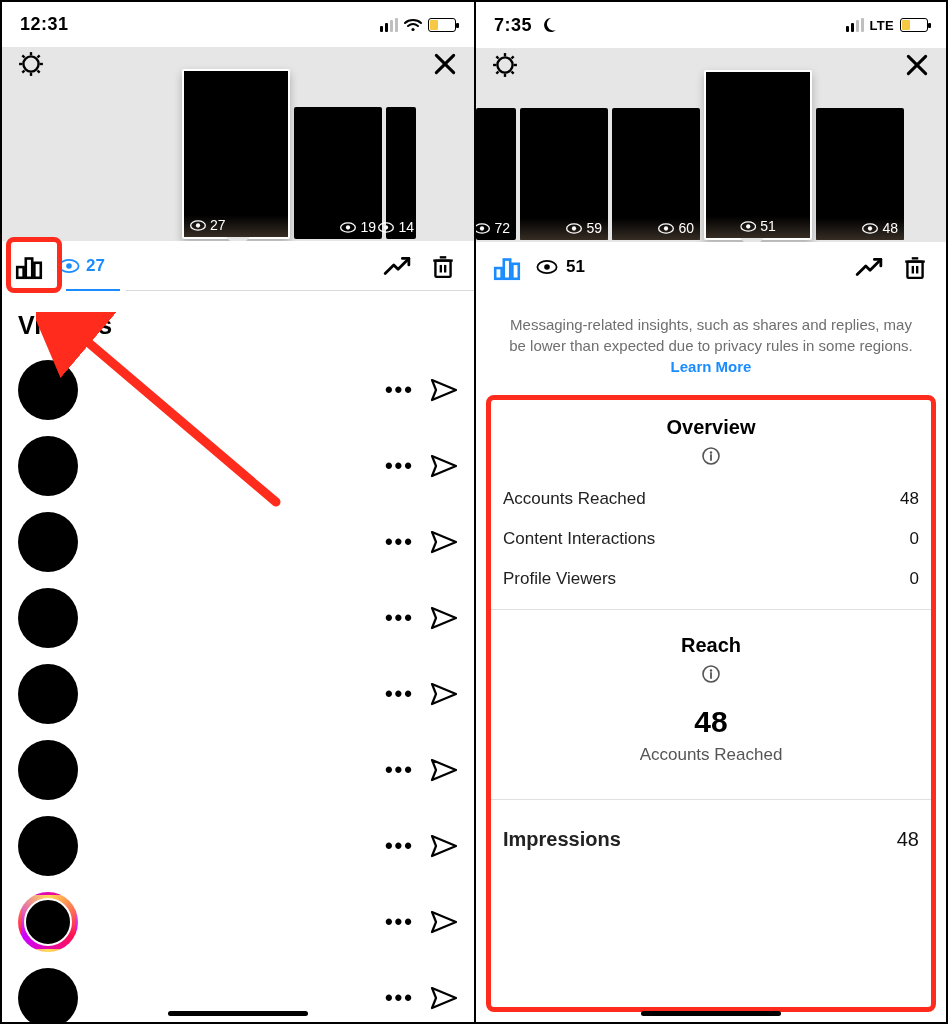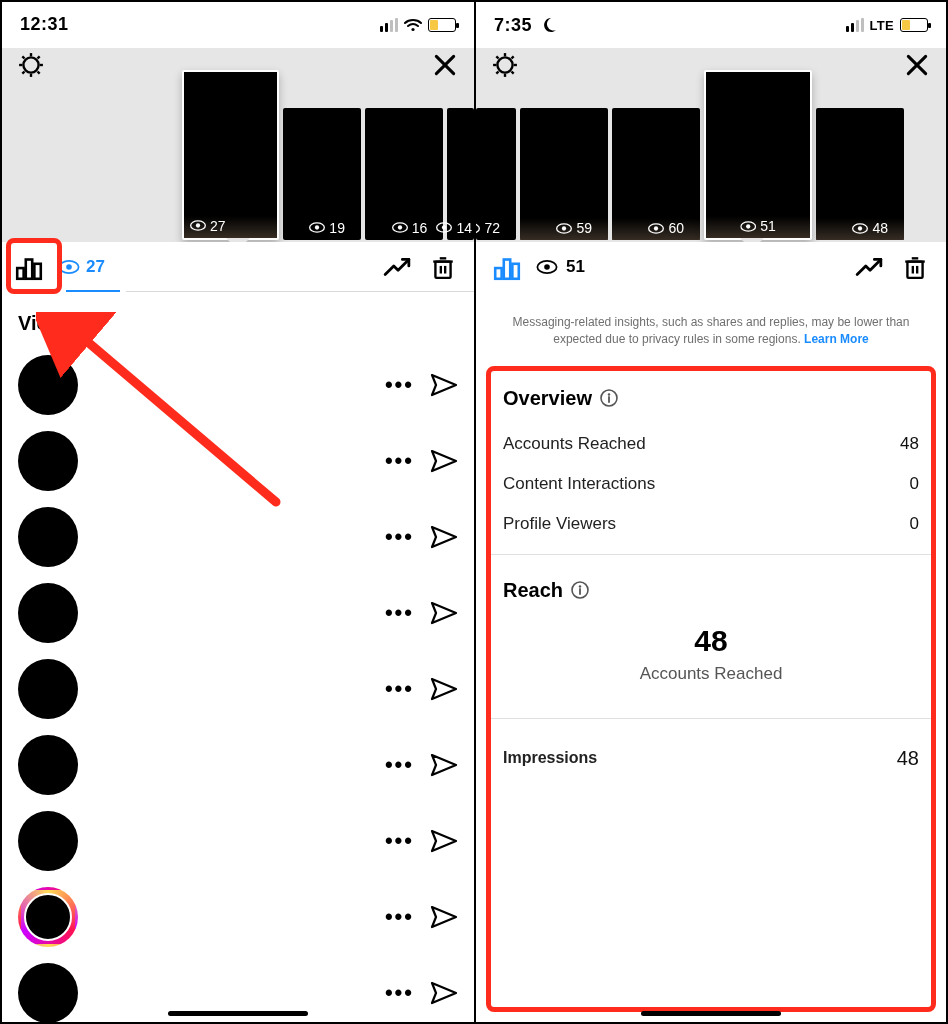--- a/index.html
+++ b/index.html
@@ -27,21 +27,21 @@
   
   .uibar { height:44px; display:flex; align-items:center; justify-content:space-between; padding:0 12px 10px 12px; }
   .icon-btn { width:34px; height:34px; display:flex; align-items:center; justify-content:center; }
 
   
   .strip-area { background:#e6e6e6; padding-bottom:2px; }
   .strip { display:flex; align-items:flex-end; gap:4px; padding:0 0 0 0; margin-top:-22px; }
   .slide { position:relative; background:#000; border-radius:2px; }
   .slide.small { width:88px; height:132px; }
   .slide.big   { width:108px; height:170px; border:2px solid #fff; box-shadow:0 4px 8px rgba(0,0,0,.25); }
-  .slide .badge { position:absolute; right:16px; bottom:4px; color:#fff; font-size:14px; display:flex; align-items:center; gap:4px; font-weight:500;}
+  .slide .badge { position:absolute; right:6px; bottom:4px; color:#fff; font-size:14px; display:flex; align-items:center; gap:4px; font-weight:500;}
   .slide .badge.left { left:6px; right:auto; }
   .slide .strip-edge { position:absolute; left:0; right:0; bottom:0; height:22px; background:linear-gradient(to top, rgba(60,50,40,.9), rgba(0,0,0,0)); }
   .eye { width:16px; height:11px; }
 
   
   .toolbar { display:flex; align-items:center; padding:8px 14px; gap:12px; background:#fff; position:relative;}
   .toolbar .spacer { flex:1 1 auto; }
   .bars-ic { width:30px; height:28px; stroke:#000; }
   .bars-ic.active { stroke:#1a8cff; }
   .eye-ic { width:22px; height:14px; }
@@ -50,34 +50,34 @@
   .trend-ic { width:28px; height:20px; }
   .trash-ic { width:26px; height:26px; }
   .tab-underline { position:absolute; left:64px; right:0; bottom:0; height:0; border-bottom:0.5px solid rgba(0,0,0,.15);}
   .tab-underline.blue { left:64px; width:54px; right:auto; border-bottom:2px solid #1a8cff; }
 
   
   .redbox { border:5px solid #ff2b1c; border-radius:8px; }
   .redbox.small { position:absolute; }
 
   
-  .section-label { font-size:20px; font-weight:700; padding:20px 16px 12px; }
+  .section-label { font-size:25px; font-weight:700; padding:20px 16px 12px; }
   .viewer-row { display:flex; align-items:center; padding:8px 16px 8px 16px; gap:16px; }
   .avatar { width:60px; height:60px; border-radius:50%; background:#000; flex:0 0 60px; }
   .avatar.ring { background:#fff; border:3px solid transparent; background-image: conic-gradient(#fd5,#f15,#c0f,#fd5); padding:3px; }
   .avatar.ring .inner { width:100%; height:100%; border-radius:50%; background:#000; border:2px solid #fff;}
   .row-spacer { flex:1 1 auto; }
   .dots { font-size:22px; letter-spacing:2px; color:#000; font-weight:900; line-height:1;}
   .send-ic { width:28px; height:24px; }
 
   
-  .notice { font-size:12px; color:#6f6f6f; text-align:center; padding:22px 30px 18px; line-height:1.4; }
+  .notice { font-size:15px; color:#6f6f6f; text-align:center; padding:22px 30px 18px; line-height:1.4; }
   .notice a { color:#1a8cff; font-weight:600; text-decoration:none; }
   .panel { margin:0 10px 10px 10px; padding:10px 12px 14px 12px; }
-  .h2 { font-size:20px; font-weight:800; display:flex; align-items:center; gap:8px; padding:6px 0 14px; }
+  .h2 { font-size:20px; font-weight:800; display:flex; align-items:center; gap:8px; padding:6px 0 14px;flex-direction:column; }
   .info-ic { width:18px; height:18px; }
   .kv { display:flex; justify-content:space-between; align-items:center; font-size:17px; color:#111; padding:10px 0; }
   .kv .k { color:#222; }
   .kv .v { font-weight:500; }
   .divider { height:1px; background:rgba(0,0,0,.12); margin:10px -12px 18px -12px; }
   .big-number { font-size:30px; font-weight:800; text-align:center; padding-top:8px;}
   .sub { text-align:center; color:#555; font-size:17px; padding:6px 0 28px;}
   .divider2 { height:1px; background:rgba(0,0,0,.12); margin:6px -12px 18px -12px; }
 
   .home-ind { position:absolute; left:50%; bottom:6px; transform:translateX(-50%); width:140px; height:5px; background:#000; border-radius:3px;}
@@ -202,28 +202,20 @@
             </div>
           </div>
           <div class="slide small">
             <div class="badge">
                 <svg class="eye" viewBox="0 0 24 16" style="color:#fff">
                   <use href="#eye"></use>
                 </svg>
                 <span>19</span>
               </div>
           </div>
-          <div class="slide small">
-            <div class="badge">
-                <svg class="eye" viewBox="0 0 24 16" style="color:#fff">
-                  <use href="#eye"></use>
-                </svg>
-                <span>16</span>
-              </div>
-          </div>
           <div class="slide small" style="width:30px">
             <div class="badge" style="right:2px">
                 <svg class="eye" viewBox="0 0 24 16" style="color:#fff">
                   <use href="#eye"></use>
                 </svg>
                 <span>14</span>
               </div>
           </div>
         </div>
         <div class="tri-notch" style="left:224px; bottom:-10px;"></div>
@@ -490,20 +482,20 @@
         <svg class="info-ic" viewBox="0 0 18 18">
             <use href="#info"></use>
           </svg>
       </div>
       <div class="big-number">48</div>
       <div class="sub">Accounts Reached</div>
 
       <div class="divider2"></div>
 
       <div class="kv" style="font-weight:800;">
-        <span class="k" style="font-size:16px">Impressions</span>
+        <span class="k" style="font-size:20px">Impressions</span>
         <span class="v" style="font-size:20px">48</span>
       </div>
     </div>
 
     <div class="home-ind"></div>
   </div>
 </div>
 
 </body></html>

